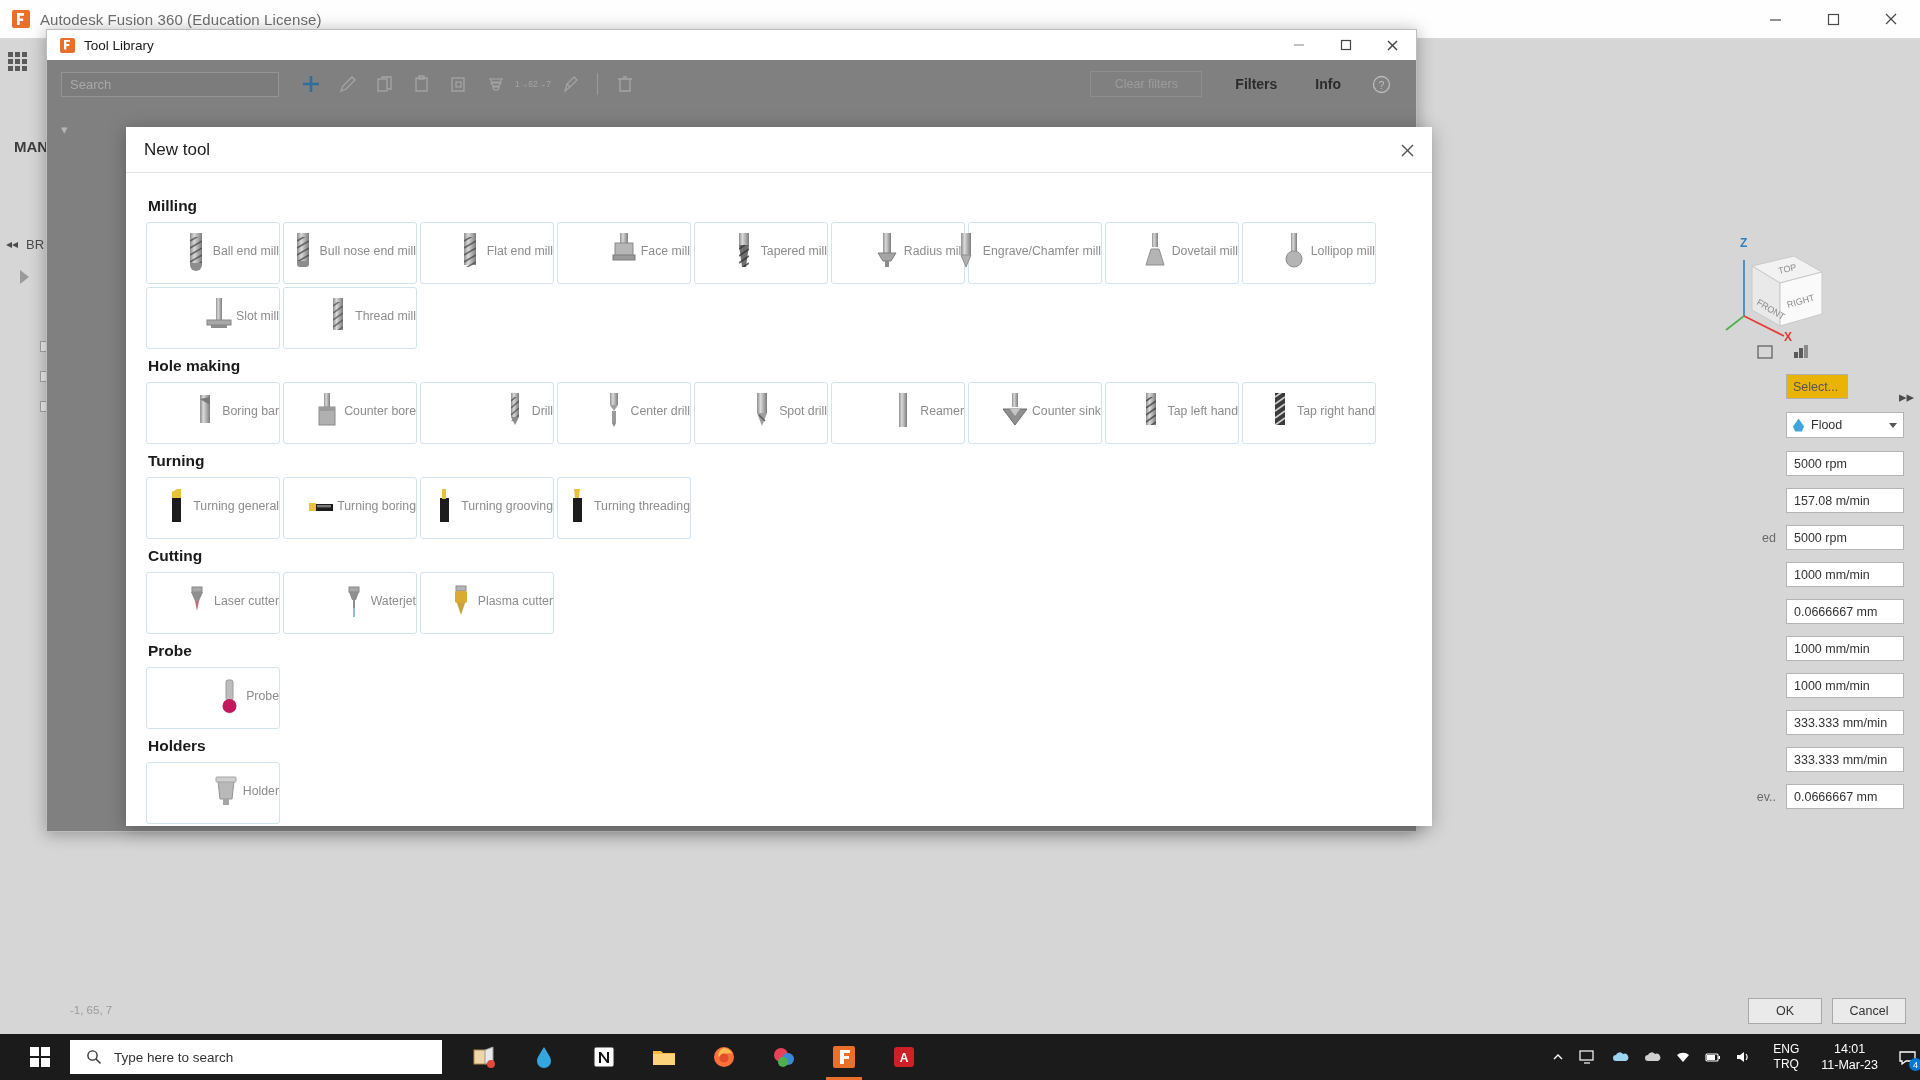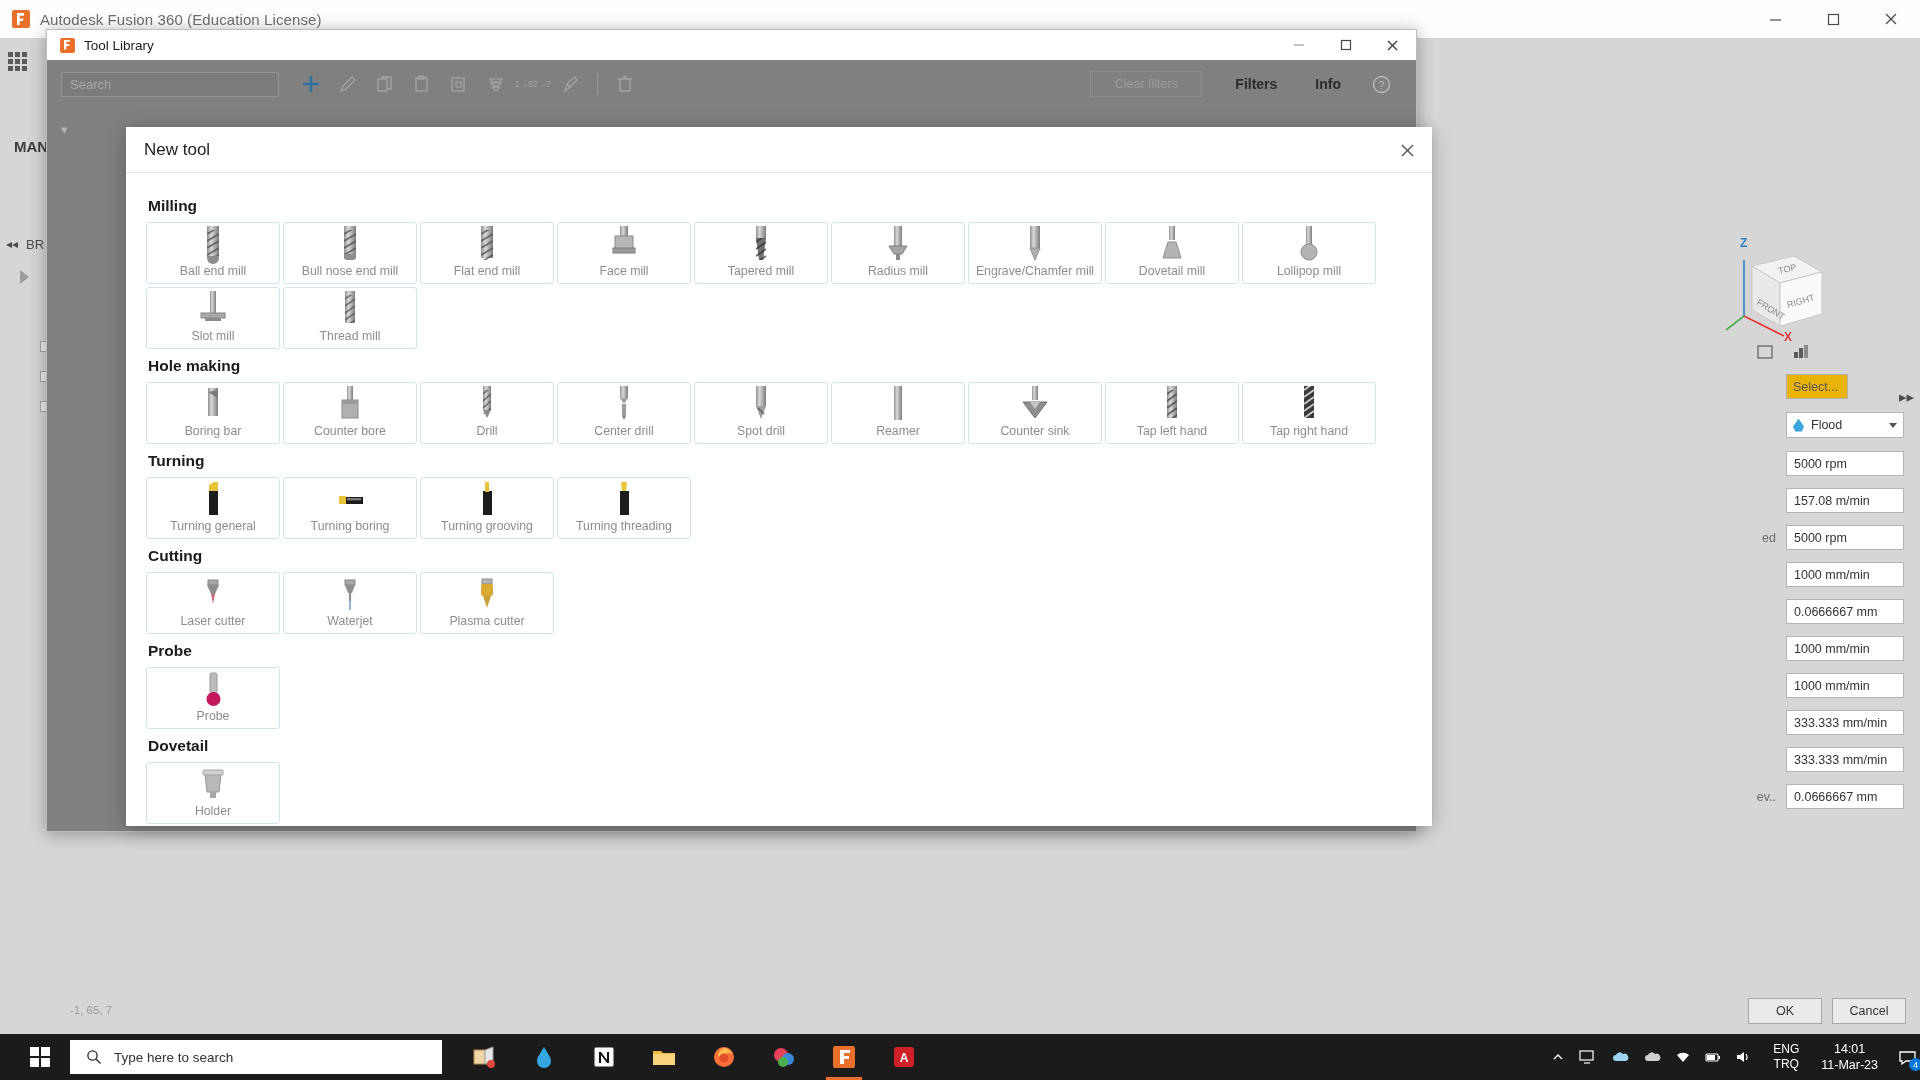--- a/index.html
+++ b/index.html
@@ -150,21 +150,21 @@
   .nt-title { font-size: 17px; color: #1e1e1e; margin-left: 0; }
   .nt-close {
     position: absolute; right: 8px; top: 6px; width: 34px; height: 34px;
     display: flex; align-items: center; justify-content: center; color: #555;
   }
   .nt-body { padding: 16px 20px 10px 20px; }
   .section-title { font-size: 15.5px; color: #1b1b1b; font-weight: 700; margin: 8px 0 7px 2px; }
   .tiles { display: flex; flex-wrap: wrap; gap: 3px; }
   .tile {
     width: 134px; height: 62px; border: 1px solid #cfe4ef; border-radius: 3px; background: #fff;
-    display: flex; flex-direction: column; align-items: center; justify-content: flex-end;
+    display: flex; flex-direction: row; align-items: center; justify-content: flex-end;
     padding-bottom: 4px;
   }
   .tile .glyph { height: 40px; display: flex; align-items: flex-end; justify-content: center; }
   .tile .tlabel { font-size: 12.3px; color: #8d8d8d; line-height: 15px; white-space: nowrap; }
 
   
   .taskbar {
     position: absolute; left: 12px; bottom: 0; width: 1920px; height: 46px; background: #1b1b1b;
     display: flex; align-items: center;
   }
@@ -902,21 +902,21 @@
             <div class="tile">
               <div class="glyph">
                 <svg width="34" height="40" viewBox="0 0 34 40">
                   <rect x="14" y="4" width="7" height="20" rx="2" fill="#bcbcbc" stroke="#9a9a9a"></rect>
                   <circle cx="17.5" cy="30" r="7" fill="#c2185b"></circle>
                 </svg>
               </div>
               <div class="tlabel">Probe</div>
             </div>
           </div>
-          <div class="section-title">Dovetail</div>
+          <div class="section-title">Holders</div>
           <div class="tiles">
             <div class="tile">
               <div class="glyph">
                 <svg width="34" height="40" viewBox="0 0 34 40">
                   <path d="M9 10 h16 l-2 18 h-12z" fill="#b9b9b9" stroke="#949494"></path>
                   <rect x="7" y="6" width="20" height="5" rx="1" fill="#cfcfcf" stroke="#a4a4a4"></rect>
                   <rect x="14" y="28" width="6" height="6" fill="#a5a5a5"></rect>
                 </svg>
               </div>
               <div class="tlabel">Holder</div>

